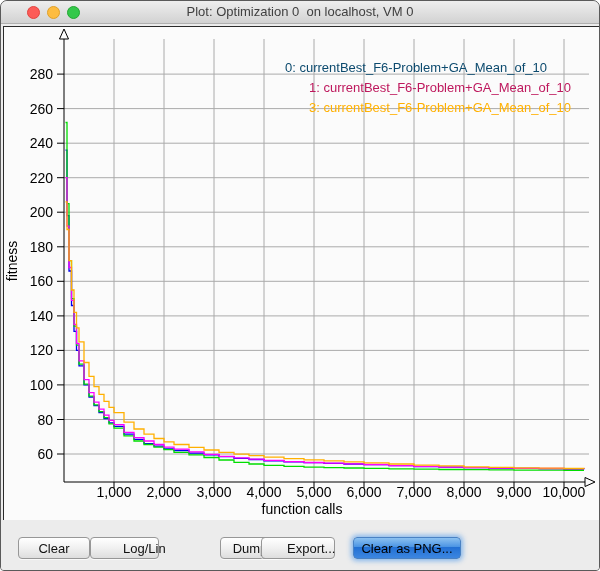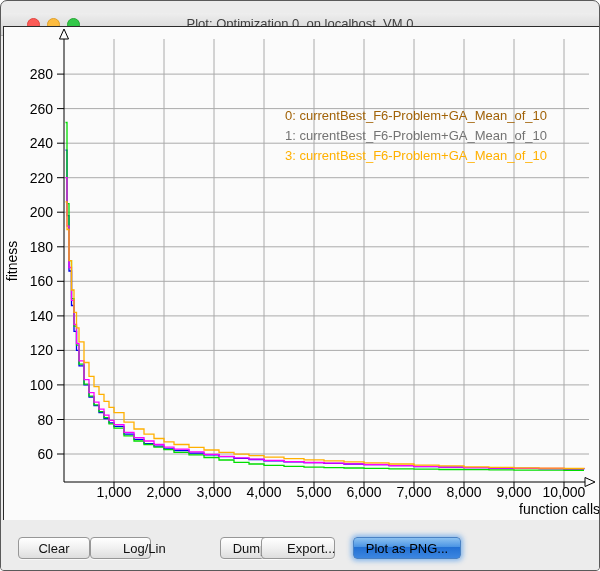--- a/index.html
+++ b/index.html
@@ -1,44 +1,44 @@
 <!DOCTYPE html>
 <html><head>
 <meta charset="utf-8">
 <style>
   html,body{margin:0;padding:0;background:#ffffff;font-family:"Liberation Sans",sans-serif;}
   #window{position:relative;width:600px;height:571px;background:#ececec;border:1px solid #5a5a5a;
           border-radius:7px 7px 4px 4px;box-sizing:border-box;overflow:hidden;}
   
-  #titlebar{position:absolute;left:0;top:12px;width:100%;height:22px;
+  #titlebar{position:absolute;left:0;top:0;width:100%;height:22px;
             background:linear-gradient(#eeeeee,#d2d2d2);border-bottom:1px solid #b0b0b0;
             border-radius:6px 6px 0 0;}
   .tl{position:absolute;top:5px;width:13px;height:13px;border-radius:50%;box-sizing:border-box;}
   #tl-close{left:26px;background:#fc5b57;border:1px solid #e2443f;}
   #tl-min{left:46px;background:#fdbc40;border:1px solid #e0a028;}
   #tl-max{left:66px;background:#34c84a;border:1px solid #24a732;}
   #title{position:absolute;left:0;top:0;width:100%;height:22px;line-height:22px;text-align:center;
          font-size:13px;color:#404040;white-space:pre;}
   
   #plot-panel{position:absolute;left:2px;top:25px;width:596px;height:494px;background:#fbfbfb;
               border:1px solid #2b2b2b;box-sizing:content-box;}
   #plot-svg{position:absolute;left:0;top:0;}
   #ylabel{position:absolute;left:-102px;top:226px;width:220px;text-align:center;
           transform:rotate(-90deg);font-size:14px;color:#000;}
-  #xlabel{position:absolute;left:0;top:474px;width:100%;text-align:right;font-size:14px;color:#000;}
+  #xlabel{position:absolute;left:0;top:474px;width:100%;text-align:center;font-size:14px;color:#000;}
   #legend{position:absolute;left:281px;top:31px;font-size:13px;line-height:20px;white-space:nowrap;}
   .legend-row{height:20px;}
   
   #toolbar{position:absolute;left:0;top:519px;width:100%;height:52px;background:#ececec;}
   .btn{position:absolute;top:17px;height:22px;border:1px solid #979797;border-radius:4px;
        background:linear-gradient(#ffffff,#f2f2f2 45%,#dedede);font-size:13px;color:#111;
        font-family:"Liberation Sans",sans-serif;text-align:center;padding:0;box-sizing:border-box;
        box-shadow:0 1px 0 rgba(255,255,255,.7);}
   #btn-clear{left:17px;width:72px;}
-  #btn-loglin{left:89px;width:61px;padding-left:32px;}
+  #btn-loglin{left:89px;width:69px;padding-left:32px;}
   #btn-dump{left:180px;width:60px;margin-left:39px;}
   #btn-export{left:260px;width:74px;padding-left:25px;}
   #btn-save{left:352px;width:108px;color:#000;border:1px solid #4a82c4;
             background:linear-gradient(#8cc1f0,#4a94e4 45%,#2270d4 46%,#3c86e0);
             box-shadow:0 0 5px 2px rgba(110,170,235,.8);}
 </style>
 </head>
 <body>
 
 <div id="window">
@@ -130,30 +130,30 @@
           <line x1="53" y1="116.2" x2="60" y2="116.2" stroke="#000"></line>
           <text x="49" y="121.2" text-anchor="end" font-size="14" fill="#000">240</text>
           <line x1="53" y1="81.6" x2="60" y2="81.6" stroke="#000"></line>
           <text x="49" y="86.6" text-anchor="end" font-size="14" fill="#000">260</text>
           <line x1="53" y1="47.1" x2="60" y2="47.1" stroke="#000"></line>
           <text x="49" y="52.1" text-anchor="end" font-size="14" fill="#000">280</text>
         </g>
     </svg>
 
     <div id="legend">
-      <div class="legend-row" style="color: #a16207; margin-top: 48px;"><span>0: currentBest_F6-Problem+GA_Mean_of_10</span></div>
-      <div class="legend-row" style="color: #737373; text-align: right;"><span>1: currentBest_F6-Problem+GA_Mean_of_10</span></div>
-      <div class="legend-row" style="color: rgb(255, 176, 0);"><span>3: currentBest_F6-Problem+GA_Mean_of_10</span></div>
+      <div class="legend-row" style="color: #0c4a6e;"><span>0: currentBest_F6-Problem+GA_Mean_of_10</span></div>
+      <div class="legend-row" style="color: #be185d; text-align: right;"><span>1: currentBest_F6-Problem+GA_Mean_of_10</span></div>
+      <div class="legend-row" style="color: rgb(255, 176, 0); margin-left: 24px;"><span>3: currentBest_F6-Problem+GA_Mean_of_10</span></div>
     </div>
 
     <div id="ylabel">fitness</div>
     <div id="xlabel">function calls</div>
   </div>
 
   <div id="toolbar">
     <button class="btn" id="btn-clear">Clear</button>
     <button class="btn" id="btn-loglin">Log/Lin</button>
     <button class="btn" id="btn-dump">Dump</button>
     <button class="btn" id="btn-export">Export...</button>
-    <button class="btn" id="btn-save">Plot as PNG...</button>
+    <button class="btn" id="btn-save">Clear as PNG...</button>
   </div>
 
 </div>
 
 </body></html>

